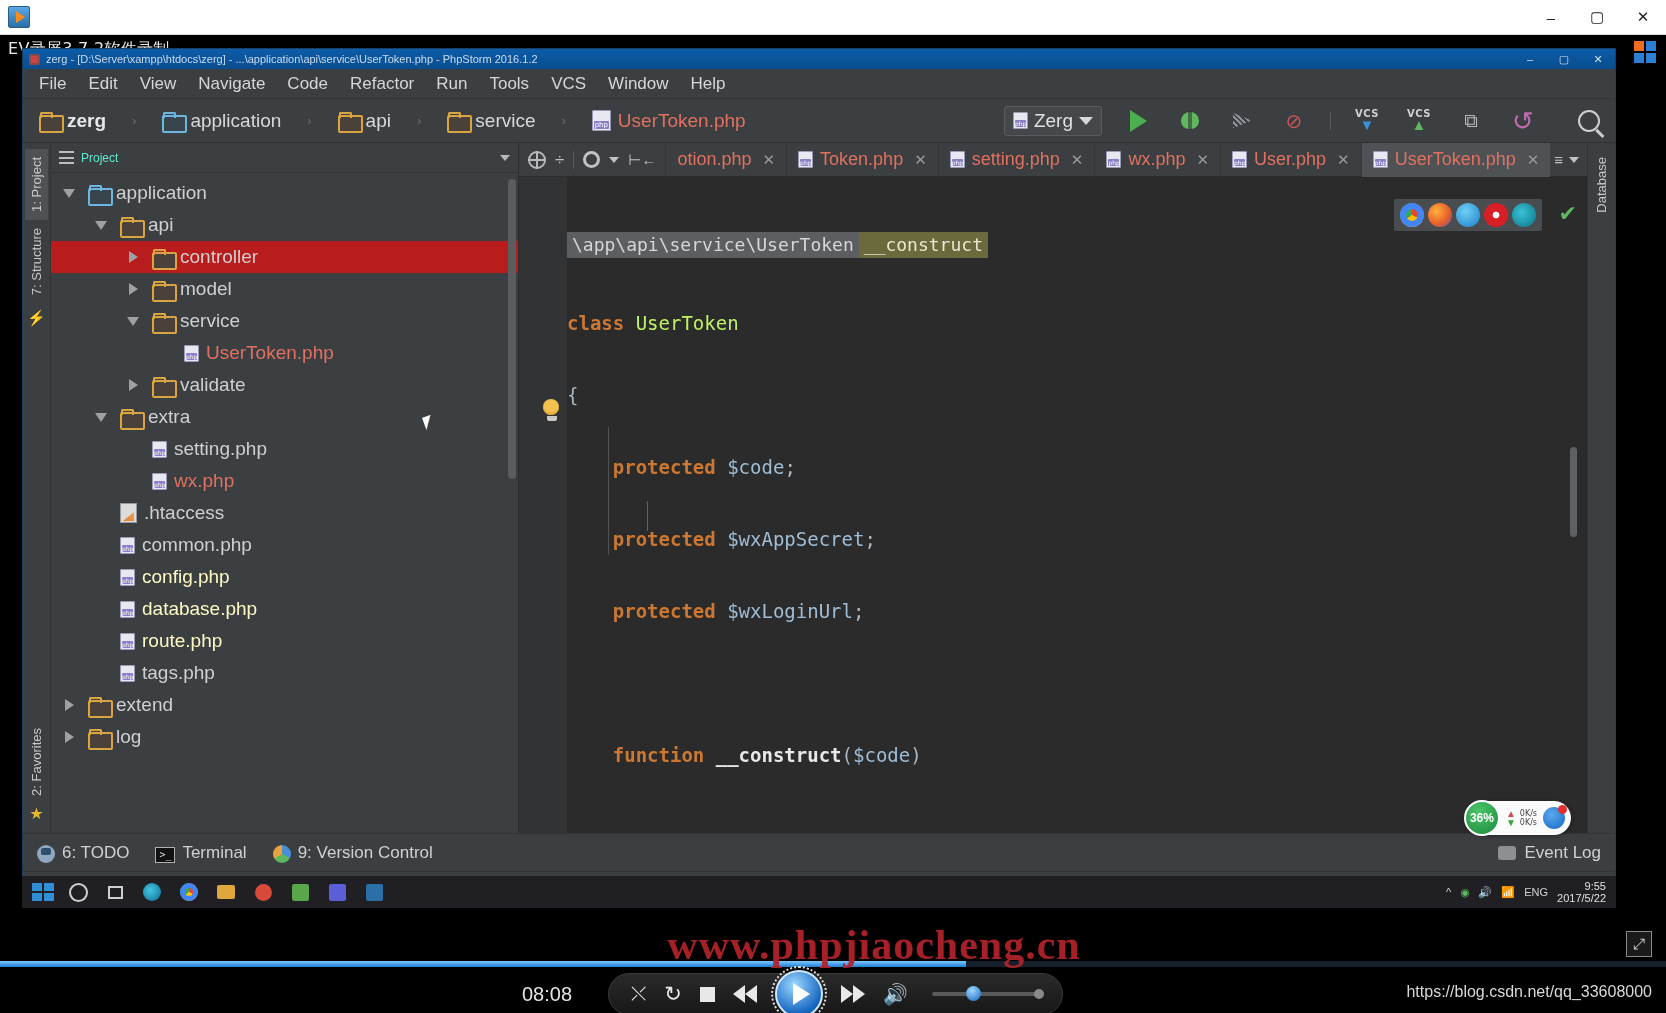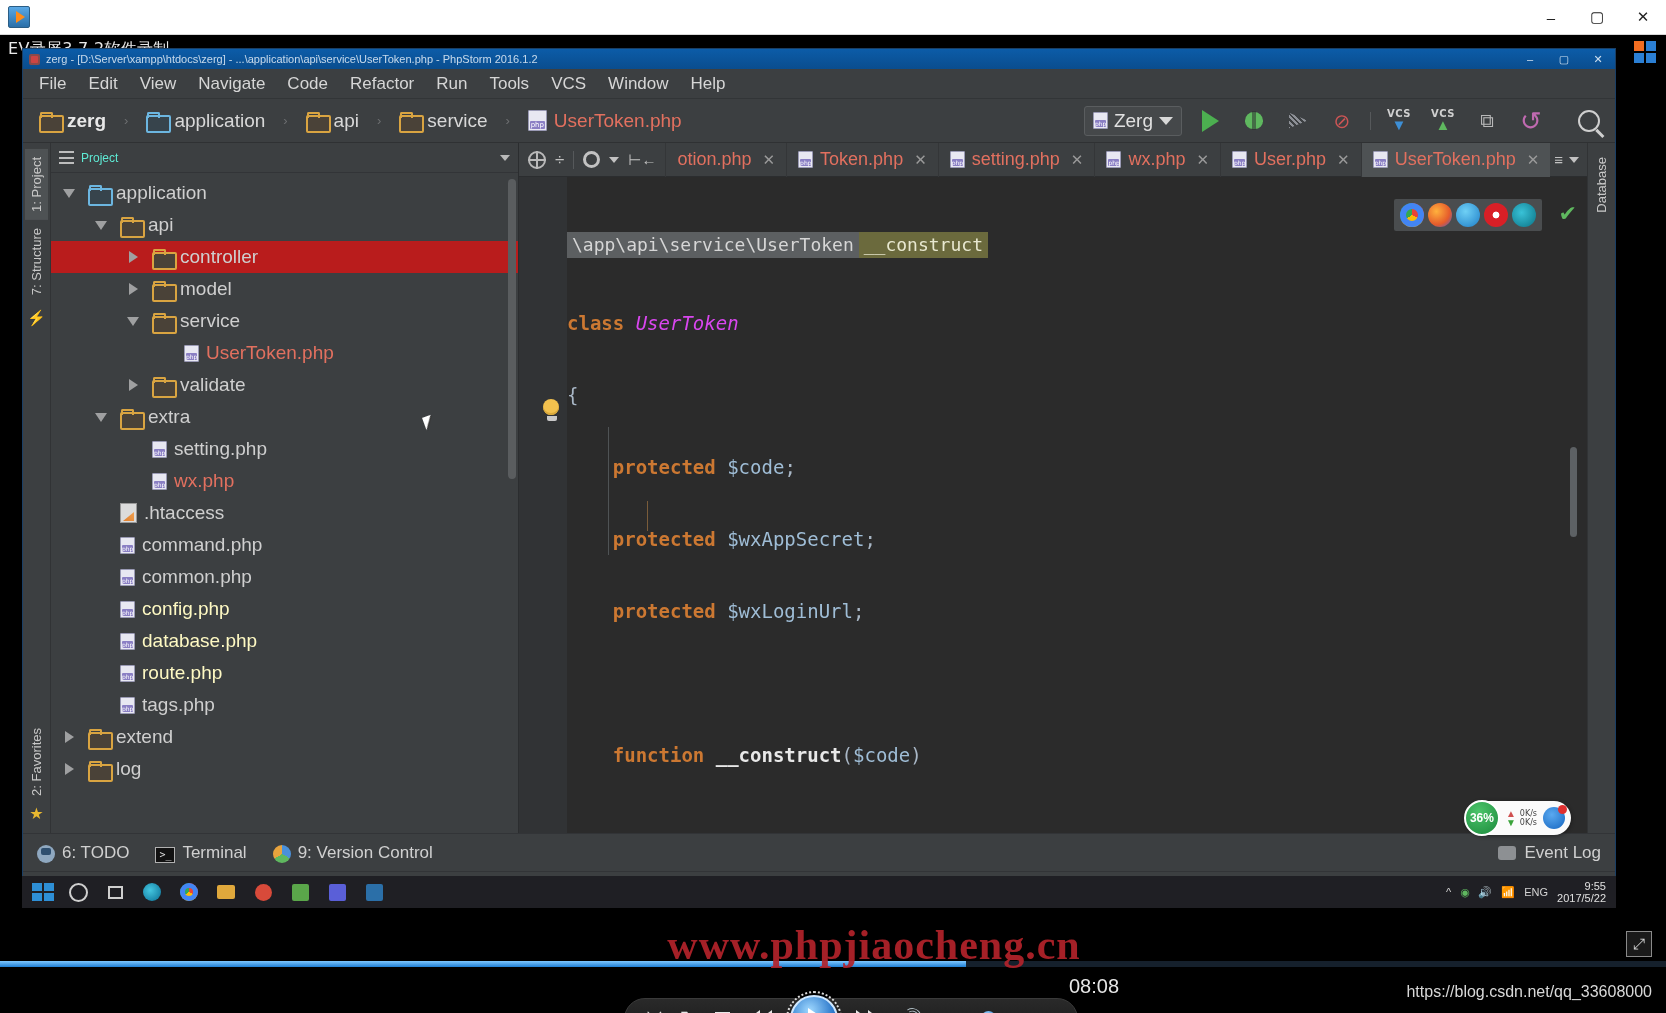--- a/index.html
+++ b/index.html
@@ -79,21 +79,21 @@
     height: 30px; background: #3c3f41; display: flex; align-items: center;
     padding-left: 16px; gap: 22px; border-bottom: 1px solid #323537;
   }
   .ps-menu span {
     color: #d6d6d6; font-size: 17px; font-family: "Liberation Sans", sans-serif;
     cursor: default;
   }
 
   .ps-toolbar {
     height: 44px; background: #3c3f41; display: flex; align-items: center;
-    padding: 0 10px; gap: 12px; border-bottom: 1px solid #2f3133;
+    padding: 0 10px; gap: 20px; border-bottom: 1px solid #2f3133;
   }
   .crumb { display: flex; align-items: center; gap: 7px; padding: 2px 6px; }
   .crumb .lbl { font-size: 19px; color: #d8d8d8; font-family: "Liberation Sans", sans-serif; }
   .crumb.bold .lbl { font-weight: bold; color: #e8e8e8; }
   .crumb .lbl.php { color: #e2705f; }
   .crumb-sep { color: #6d6f71; font-size: 13px; }
 
   .folder-ico { width: 21px; height: 17px; position: relative; display:inline-block; }
   .folder-ico:before{
     content:''; position:absolute; left:0; top:3px; width:21px; height:14px;
@@ -221,21 +221,21 @@
   .bc-b { background:#6b6a3d; color:#e8e8d0; padding:1px 5px; font-size:18px; }
   .cl { height:24px; }
   .indent-guide {
     position:absolute; left:89px; top:250px; width:1px; height:128px; background:#4f5355;
   }
   .indent-guide2 {
     position:absolute; left:128px; top:324px; width:1px; height:30px; background:#7a5c3a;
   }
   .kw { color:#cc7832; font-weight:bold; }
   .kw2 { color:#a9b7c6; }
-  .cls { color:#d946ef;font-style:italic; }
+  .cls { color:#bef264; }
   .fnc { color:#e8e8e8; font-weight:bold; }
   .fld { color:#9fbdd6; }
 
   .browsers {
     position:absolute; right:45px; top:22px; display:flex; gap:4px;
     background:#4a4d4f; padding:4px 6px; border-radius:2px;
   }
   .bico { width:24px;height:24px;border-radius:50%; }
   .bico.chrome{background:conic-gradient(#ea4335 0 33%,#fbbc05 33% 66%,#34a853 66% 100%);box-shadow:inset 0 0 0 6px #4285f4;}
   .bico.firefox{background:radial-gradient(circle at 35% 35%,#ffb13d,#e55b2b 60%,#3b5bdb);}
@@ -308,21 +308,21 @@
   .tb-right .caret{font-size:11px;}
   .tb-clock{display:flex;flex-direction:column;align-items:flex-end;line-height:12px;font-size:11px;color:#e0e0e0;}
 
   
   .vp-progress {
     position:absolute; left:0; bottom: 46px; width:1666px; height:6px; background:#15202c;
   }
   .vp-progress .fill { height:100%; width:58%; background:linear-gradient(#7ec8ff,#1f7fd4); }
   .vp-controls {
     position:absolute; left:0; bottom:0; width:1666px; height:38px;
-    background:#000; display:flex; align-items:center;flex-direction:column;
+    background:#000; display:flex; align-items:center;
   }
   .vp-time { color:#e6e6e6; font-size:20px; margin-left:522px; font-family:"Liberation Sans",sans-serif; }
   .vp-pill {
     display:flex; align-items:center; gap:18px; margin-left: 36px;
     background: linear-gradient(#2a2a2a,#171717); border:1px solid #3a3a3a;
     border-radius:26px; padding: 5px 22px; height:42px;
   }
   .vc { color:#e8e8e8; display:flex; align-items:center; justify-content:center; }
   .vc-shuffle{font-size:19px;}
   .vc-repeat{font-size:21px;}
@@ -564,25 +564,20 @@
                 </div>
                 <div class="trow" style="padding-left: 70px;">
                   <span class="tw"></span>
                   <span class="php-ico sm"></span>
                   <span class="tlabel red">wx.php</span>
                 </div>
                 <div class="trow" style="padding-left: 38px;">
                   <span class="tw"></span>
                   <span class="htacc-ico"></span>
                   <span class="tlabel">.htaccess</span>
-                </div>
-                <div class="trow" style="padding-left: 38px;">
-                  <span class="tw"></span>
-                  <span class="php-ico sm"></span>
-                  <span class="tlabel">command.php</span>
                 </div>
                 <div class="trow" style="padding-left: 38px;">
                   <span class="tw"></span>
                   <span class="php-ico sm"></span>
                   <span class="tlabel">common.php</span>
                 </div>
                 <div class="trow" style="padding-left: 38px;">
                   <span class="tw"></span>
                   <span class="php-ico sm"></span>
                   <span class="tlabel blue">config.php</span>

